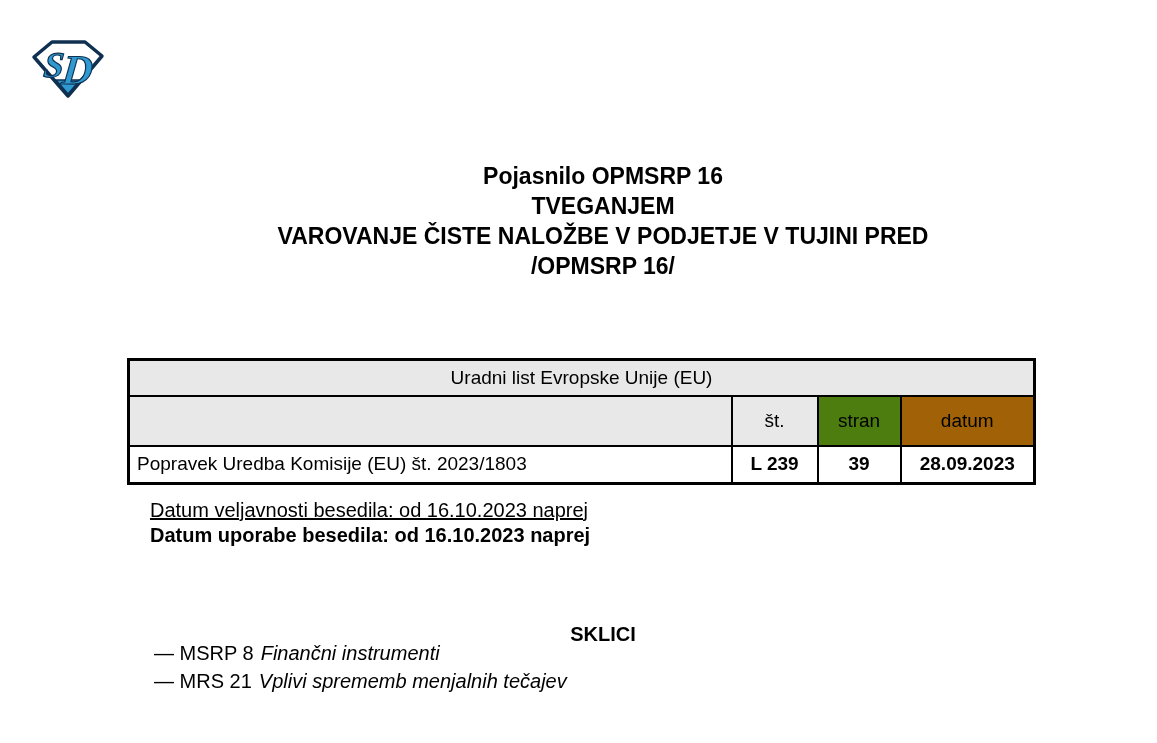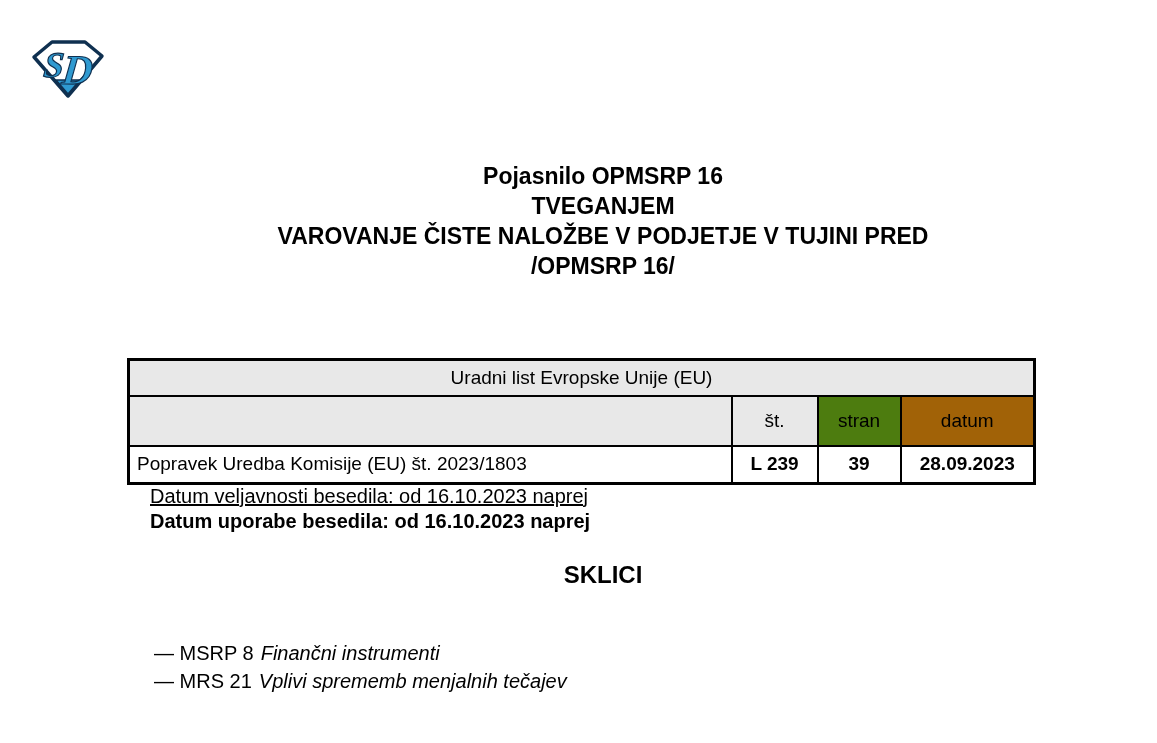--- a/index.html
+++ b/index.html
@@ -26,27 +26,27 @@
     border-collapse: collapse; table-layout: fixed;
     font-size: 19px; border: 3px solid #000; margin-top: 40px;
   }
   .doc-table td { border: 2px solid #000; text-align: center; padding: 0; overflow: hidden; white-space: nowrap; }
   .caption-row td { height: 36px; }
   .header-row td { height: 50px; }
   .data-row td { height: 38px; }
   .desc-cell { text-align: left !important; padding-left: 7px !important; }
   .num-cell { font-weight: bold; }
 
-  .validity { position: absolute; left: 150px; top: 484px; font-size: 20px; line-height: 25px; white-space: nowrap; }
+  .validity { position: absolute; left: 150px; top: 498px; font-size: 20px; line-height: 25px; white-space: nowrap; }
   .validity-line-1 { text-decoration: underline; }
   .validity-line-2 { font-weight: bold; }
 
   .sklici-heading {
-    position: absolute; left: 176px; top: 561px; width: 854px;
-    text-align: center; font-weight: bold; font-size: 24px;
+    position: absolute; left: 176px; top: 623px; width: 854px;
+    text-align: center; font-weight: bold; font-size: 20px;
   }
 
   .refs { position: absolute; left: 154px; top: 639px; font-size: 20px; line-height: 28px; white-space: nowrap; }
   .ref-title { font-style: italic; margin-left: 7px; }
 </style>
 </head>
 <body>
 
 <div>
 

